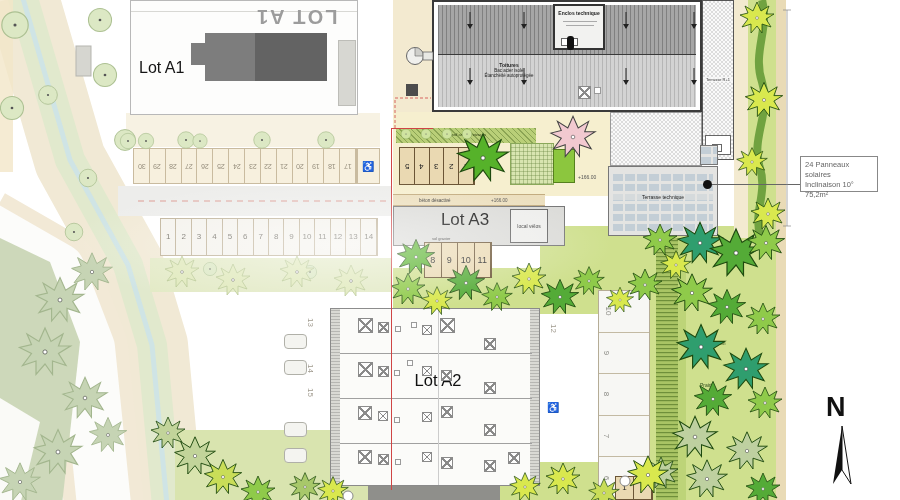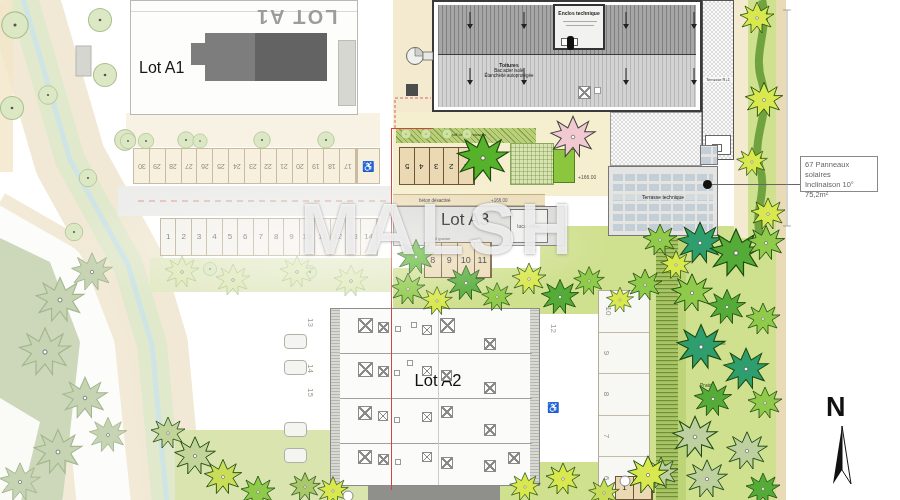--- a/index.html
+++ b/index.html
@@ -232,21 +232,21 @@
   <div class="abs checker" style="left:610px;top:112px;width:92px;height:54px;border:1px solid #999;box-sizing:border-box"></div>
 
   <div class="abs" style="left:608px;top:166px;width:110px;height:70px;background:#e4e4e2;border:1px solid #777;box-sizing:border-box">
     <div class="abs solar" style="left:4px;top:4px;width:100px;height:60px"></div>
     <div style="position:absolute;left:0;top:27px;width:100%;text-align:center;font-size:5px;color:#222;background:rgba(228,228,226,.55)">Terrasse technique</div>
   </div>
   <div class="abs solar" style="left:700px;top:145px;width:18px;height:20px;border:1px solid #777;box-sizing:border-box"></div>
   <div class="abs" style="left:703px;top:180px;width:9px;height:9px;background:#111;border-radius:50%"></div>
   <div class="abs" style="left:712px;top:184px;width:88px;height:1px;background:#666"></div>
   <div class="abs" style="left:800px;top:156px;width:78px;height:36px;background:#fff;border:1px solid #888;box-sizing:border-box;padding:3px 4px;font-size:7.5px;line-height:10px;color:#666">
-    <div>67 Panneaux solaires</div>
+    <div>24 Panneaux solaires</div>
     <div>Inclinaison 10°</div>
     <div>75,2m²</div>
   </div>
 
   <div class="abs hedgeDiag" style="left:396px;top:128px;width:140px;height:15px">
     <div style="position:absolute;left:0;top:4px;width:100%;text-align:center;font-size:4px;color:#2c3c14">massif arbustif vivaces</div>
   </div>
   <div class="abs prow row-a3u" style="left:399px;top:147px;width:76px;height:38px">
       <div class="pcell">
         <span class="num">5</span>
@@ -504,21 +504,20 @@
         <line x1="783" y1="10" x2="791" y2="10"></line>
         <line x1="783" y1="226" x2="791" y2="226"></line>
     </g>
     <g fill="#fff" stroke="#888" stroke-width="1">
       <circle cx="348" cy="496" r="5"></circle>
         <circle cx="625" cy="481" r="5"></circle>
     </g>
   </svg>
 
   <div class="abs" style="left:70px;top:180px;width:540px;height:130px;background:radial-gradient(ellipse at center,rgba(255,255,255,.55),rgba(255,255,255,0) 72%)"></div>
-  <div class="abs wm" style="left:300px;top:188px;font-size:72px;letter-spacing:4px">MALSH</div>
 
   <div class="abs" style="left:826px;top:392px;font-size:27px;font-weight:bold;color:#111">N</div>
   <svg class="abs" style="left:831px;top:424px" width="22" height="64" viewBox="0 0 22 64">
     <polygon points="11,2 2,60 11,46" fill="#111"></polygon>
     <polygon points="11,2 20,60 11,46" fill="#fff" stroke="#111" stroke-width="1"></polygon>
   </svg>
 
 </div>
 
 </body></html>

